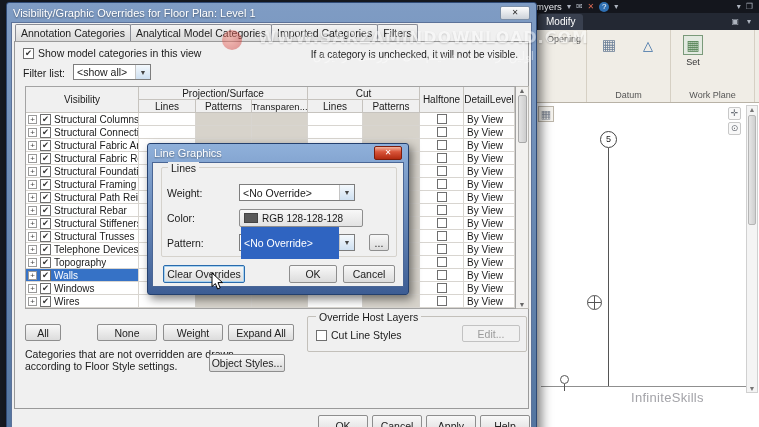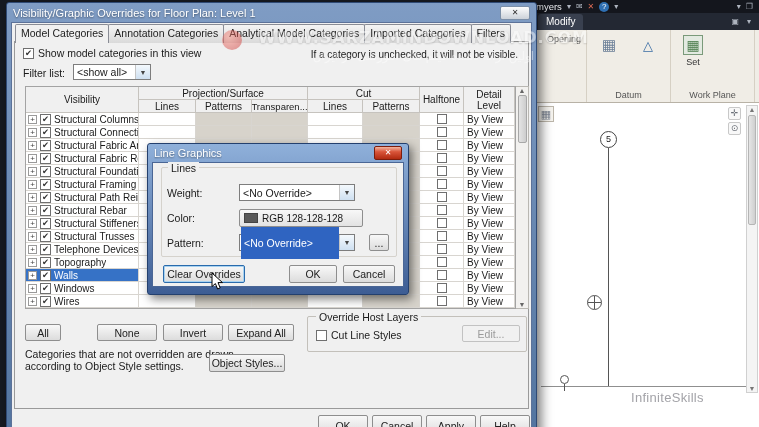--- a/index.html
+++ b/index.html
@@ -65,21 +65,21 @@
   .tab.active{background:#f0f0f0;padding-bottom:4px;position:relative;z-index:3}
   .tabpanel{position:absolute;left:2px;right:2px;top:18px;height:368px;border:1px solid #9a9a9a;background:#f0f0f0}
   .show-line{position:absolute;left:8px;top:5px;display:flex;align-items:center;gap:4px;font-size:10.5px}
   .note-right{position:absolute;right:10px;top:7px;font-size:10px;color:#1a1a1a}
   .flt-label{position:absolute;left:8px;top:25px;font-size:10.5px}
   .flt{position:absolute;left:58px;top:22px;width:78px;height:16px}
   .vg-wrap{position:absolute;left:10px;top:44px;display:flex}
   .grid{display:grid;grid-template-columns:113px 57px 56px 56px 55px 57px 44px 51px;grid-template-rows:13px 13px;grid-auto-rows:13px;border:1px solid #a3a3a3;background:#fff}
   .h{background:#f0f0f0;border-right:1px solid #c6c3be;border-bottom:1px solid #c6c3be;display:flex;align-items:center;justify-content:center;font-size:10px;white-space:nowrap;overflow:hidden}
   .h.small{font-size:9.5px}
-  .h.two{flex-direction:column;line-height:11px}
+  .h.two{line-height:11px}
   .c{border-right:1px solid #d8d5d0;border-bottom:1px solid #d8d5d0;background:#fff;overflow:hidden}
   .cg{background:#d7d3cb}
   .cv{display:flex;align-items:center;gap:3px;padding-left:2px}
   .cv .exp{width:9px;height:9px;border:1px solid #9a9a9a;background:#fff;font-size:8px;line-height:7px;text-align:center;color:#444;flex:none}
   .cv .lbl{font-size:10px;white-space:nowrap;overflow:hidden}
   .cv.sel{background:#3672c6}
   .cv.sel .lbl{color:#fff}
   .ch{display:flex;align-items:center;justify-content:center}
   .ch .cb{width:10px;height:10px}
   .cd{font-size:10px;display:flex;align-items:center;padding-left:3px;white-space:nowrap}
@@ -182,21 +182,20 @@
     </div>
   </div>
 
   <div class="dlg">
     <div class="dlg-tb">
       <span class="dlg-title">Visibility/Graphic Overrides for Floor Plan: Level 1</span>
       <span class="dlg-close">✕</span>
     </div>
     <div class="dlg-client">
       <div class="tabs">
-        <span class="tab active">Model Categories</span>
         <span class="tab">Annotation Categories</span>
         <span class="tab">Analytical Model Categories</span>
         <span class="tab">Imported Categories</span>
         <span class="tab">Filters</span>
       </div>
       <div class="tabpanel">
         <div class="show-line">
           <span class="cb">✔</span>
           <span>Show model categories in this view</span>
         </div>
@@ -450,34 +449,34 @@
 </div>
           <div class="tbl-sb">
             <span>▲</span>
             <span class="thumb"></span>
             <span>▼</span>
           </div>
         </div>
 
         <div class="btn b-row" style="left:10px;top:282px;width:36px">All</div>
         <div class="btn b-row" style="left:82px;top:282px;width:60px">None</div>
-        <div class="btn b-row" style="left:148px;top:282px;width:60px">Invert</div>
+        <div class="btn b-row" style="left:148px;top:282px;width:60px">Weight</div>
         <div class="btn b-row" style="left:213px;top:282px;width:66px">Expand All</div>
 
         <div class="grpbox">
           <span class="gtitle">Override Host Layers</span>
           <div class="grp-chk">
             <span class="cb"></span>
             <span>Cut Line Styles</span>
           </div>
           <div class="btn disabled" style="position:absolute;right:6px;top:8px;width:58px;height:17px">Edit...</div>
         </div>
 
         <div class="noteln" style="top:306px">Categories that are not overridden are drawn</div>
-        <div class="noteln" style="top:318px">according to Object Style settings.</div>
+        <div class="noteln" style="top:318px">according to Floor Style settings.</div>
         <div class="btn" style="position:absolute;left:194px;top:312px;width:76px;height:18px">Object Styles...</div>
       </div>
 
       <div class="btn footer-btn" style="left:306px">OK</div>
       <div class="btn footer-btn" style="left:360px">Cancel</div>
       <div class="btn footer-btn" style="left:414px">Apply</div>
       <div class="btn footer-btn" style="left:468px">Help</div>
     </div>
   </div>
 

